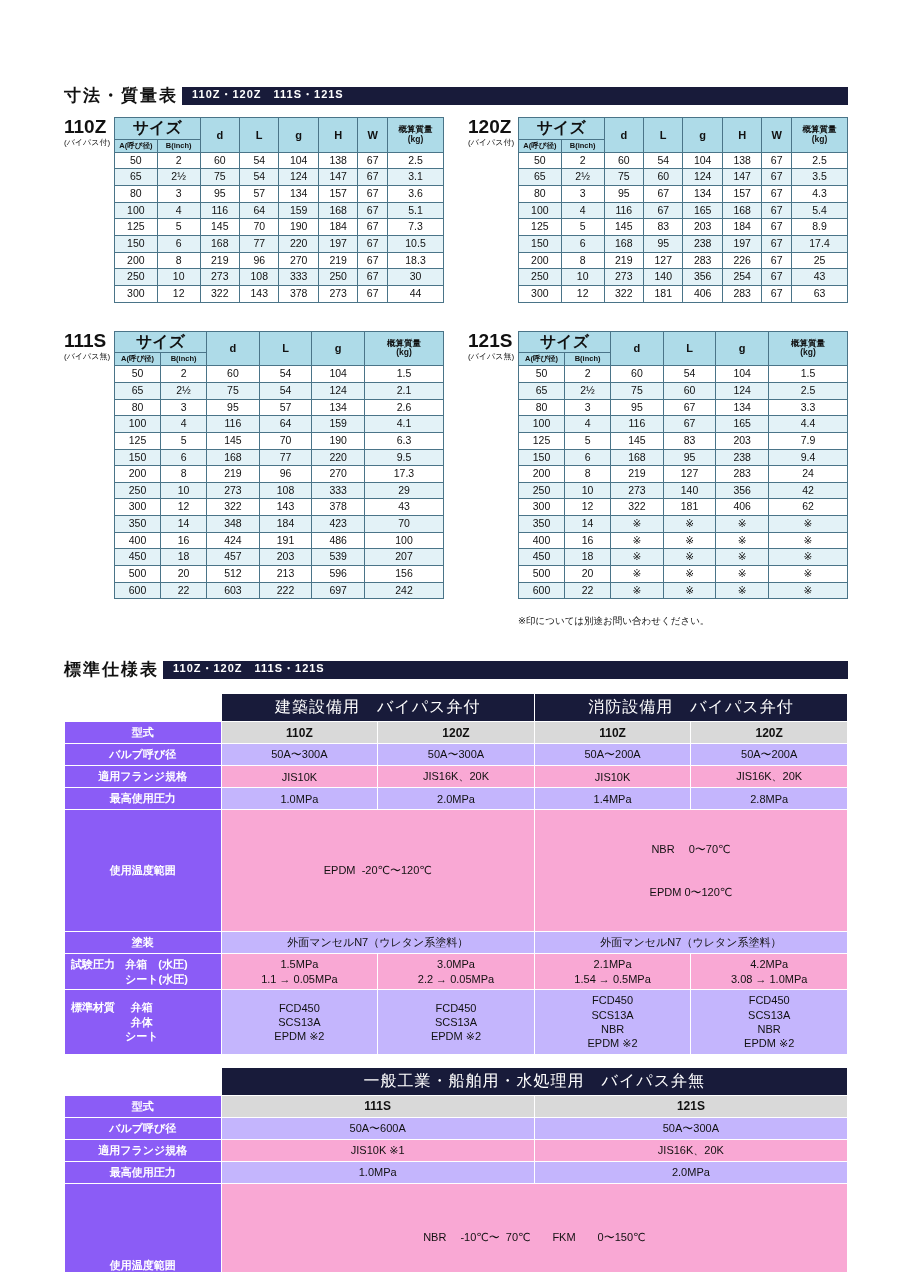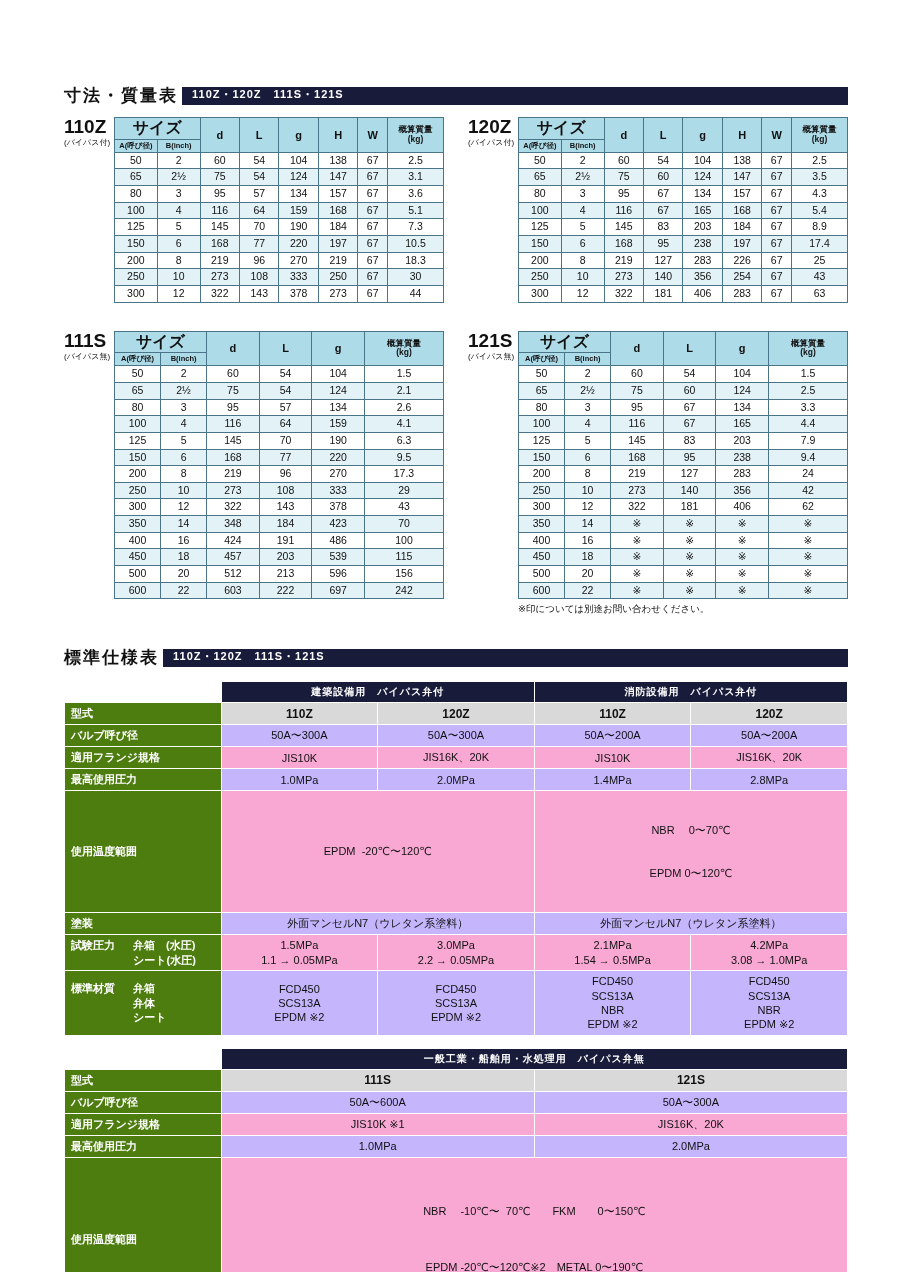--- a/index.html
+++ b/index.html
@@ -20,33 +20,33 @@
   .dim-right{flex:1}
   table.dim-table{width:100%;border-collapse:collapse;table-layout:fixed}
   .dim-table th,.dim-table td{border:1px solid #4a7488;text-align:center;font-size:10.5px;padding:1px 2px;line-height:1.3}
   .dim-table thead th{background:#aedbe8;font-weight:bold;padding:0 1px}
   .dim-table th.h-size{font-size:16px;height:21px}
   .dim-table th.h-sub{font-size:7.5px;height:13px}
   .dim-table th.h-col{font-size:11px}
   .dim-table th.h-weight div{font-size:8.5px;line-height:1.15}
   .dim-table tbody td{height:15px}
   .dim-table tbody tr.alt td{background:#e3f2f7}
-  .dim-note{font-size:9.5px;margin-top:4px}
+  .dim-note{font-size:9.5px;margin-top:16px}
 
   #spec-section{margin-top:30px}
   #spec-section .sec-header{margin-bottom:12px}
   table.spec{width:100%;border-collapse:collapse;table-layout:fixed;margin-bottom:12px}
   .spec th,.spec td{border:1px solid #fff;font-size:11px;padding:3px 4px;vertical-align:middle}
   .spec td{text-align:center;background:#c4b5fd}
   .spec tr.gray td{background:#f9a8d4}
   .spec tr.model-row td{background:#d9d9d9;font-weight:bold;font-size:12px}
-  .spec th.grp{background:#181b3a;color:#fff;font-weight:bold;font-size:10px;letter-spacing:1px;padding:3px 4px}
+  .spec th.grp{background:#181b3a;color:#fff;font-weight:normal;font-size:16px;letter-spacing:1px;padding:3px 4px}
   .spec td.corner{background:#fff;border:none}
-  .spec th.lbl{background:#4d7c0f;color:#fff;text-align:left;font-weight:bold;font-size:11px;padding:3px 6px}
-  .lblflex{display:flex;gap:18px;align-items:flex-start}
+  .spec th.lbl{background:#8b5cf6;color:#fff;text-align:center;font-weight:bold;font-size:11px;padding:3px 6px}
+  .lblflex{display:flex;gap:10px;align-items:flex-start}
   .lblflex .subs span{display:block;line-height:1.35}
   .stack{display:inline-block;text-align:center;line-height:1.3;vertical-align:middle}
   .stack span{display:block}
   .pre{white-space:pre}
   tr.row-tall td{padding:7px 4px}
   tr.row-tall .stack{line-height:1.7}
 </style>
 </head>
 <body>
 
@@ -413,21 +413,21 @@
                   <td>191</td>
                   <td>486</td>
                   <td>100</td>
                 </tr>
                 <tr class="alt">
                   <td>450</td>
                   <td>18</td>
                   <td>457</td>
                   <td>203</td>
                   <td>539</td>
-                  <td>115</td>
+                  <td>207</td>
                 </tr>
                 <tr>
                   <td>500</td>
                   <td>20</td>
                   <td>512</td>
                   <td>213</td>
                   <td>596</td>
                   <td>156</td>
                 </tr>
                 <tr class="alt">

